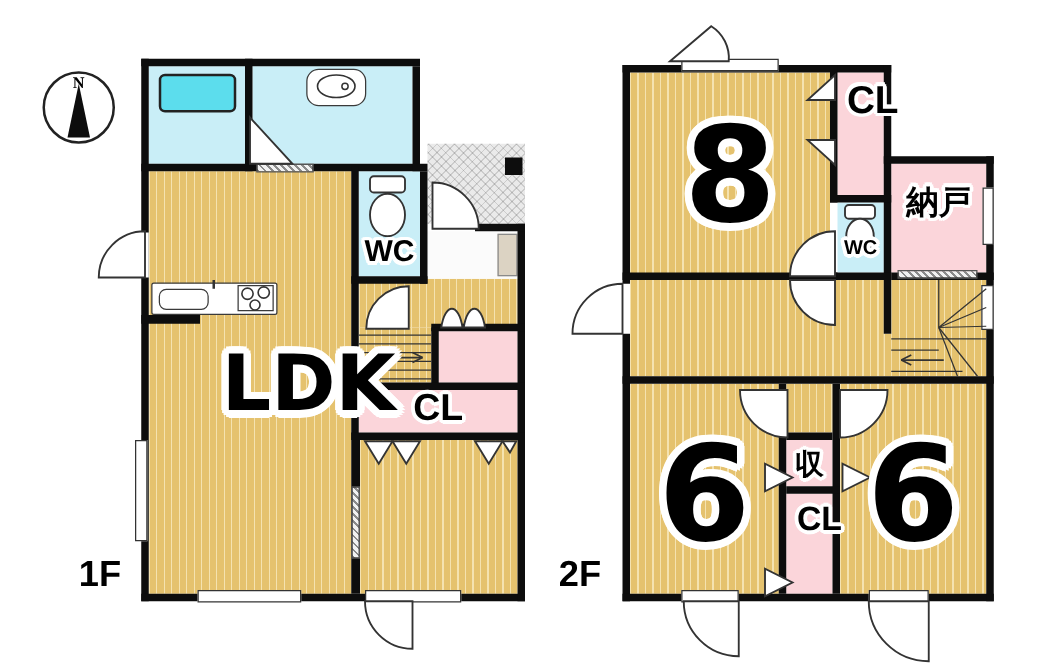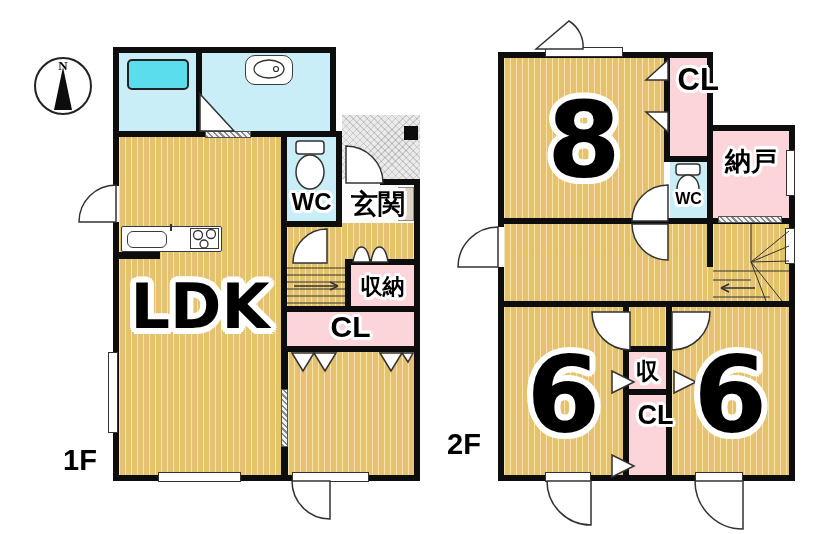--- a/index.html
+++ b/index.html
@@ -206,33 +206,31 @@
 
     <g stroke="#333" fill="#fff">
       <rect x="676" y="164" width="24" height="11" rx="3" stroke-width="1.5"></rect>
       <ellipse cx="688" cy="189" rx="11" ry="14" stroke-width="1.5"></ellipse>
     </g>
   </svg>
 
   <div class="lbl" style="left:52px;top:58px;width:22px;font-size:13px;font-family:'Liberation Serif',serif;">N</div>
 
   <div class="lbl stroke-sm" style="left:287px;top:188px;width:49px;font-size:24px;">WC</div>
-  <div class="lbl stroke-sm" style="left:340px;top:186px;width:76px;font-size:27px;">玄関</div>
-  <div class="lbl stroke-sm" style="left:351px;top:272px;width:63px;font-size:22px;">収納</div>
   <div class="lbl stroke-sm" style="left:287px;top:310px;width:127px;font-size:30px;">CL</div>
-  <div class="lbl stroke-lg num" style="left:119px;top:273px;width:162px;font-size:62px;line-height:68px;">LDK</div>
+  <div class="lbl stroke-lg num" style="left:119px;top:273px;width:162px;font-size:62px;line-height:68px;padding-left:47px;">LDK</div>
   <div class="lbl" style="left:55px;top:444px;width:50px;font-size:29px;">1F</div>
 
   <div class="lbl stroke-lg num" style="left:504px;top:84px;width:160px;font-size:106px;line-height:114px;">8</div>
   <div class="lbl stroke-sm" style="left:668px;top:62px;width:41px;font-size:31px;">
     <div class="vert" style="width:22px;">CL</div>
   </div>
   <div class="lbl stroke-sm" style="left:670px;top:190px;width:37px;font-size:16px;">WC</div>
   <div class="lbl stroke-sm" style="left:713px;top:144px;width:76px;font-size:26px;">納戸</div>
   <div class="lbl stroke-lg num" style="left:504px;top:339px;width:119px;font-size:106px;line-height:114px;">6</div>
   <div class="lbl stroke-lg num" style="left:672px;top:339px;width:117px;font-size:106px;line-height:114px;">6</div>
   <div class="lbl stroke-sm" style="left:629px;top:356px;width:37px;font-size:23px;">収</div>
   <div class="lbl stroke-sm" style="left:629px;top:400px;width:37px;font-size:27px;">
     <div class="vert" style="width:20px;">CL</div>
   </div>
-  <div class="lbl" style="left:438px;top:428px;width:52px;font-size:29px;">2F</div>
+  <div class="lbl" style="left:438px;top:444px;width:52px;font-size:29px;">2F</div>
 
 </div>
 
 </body></html>

